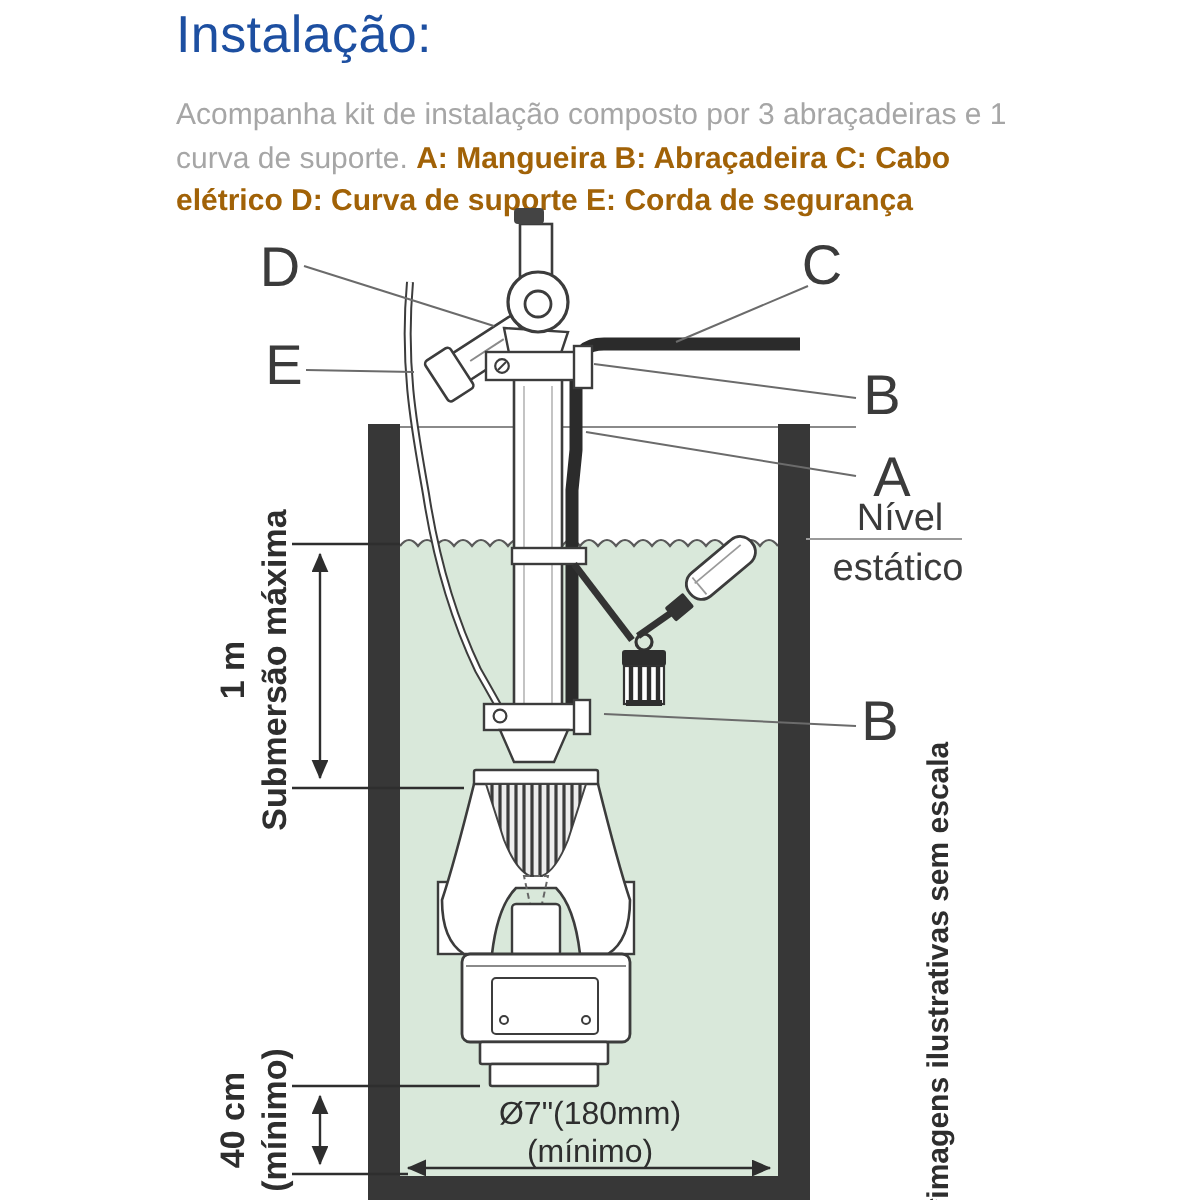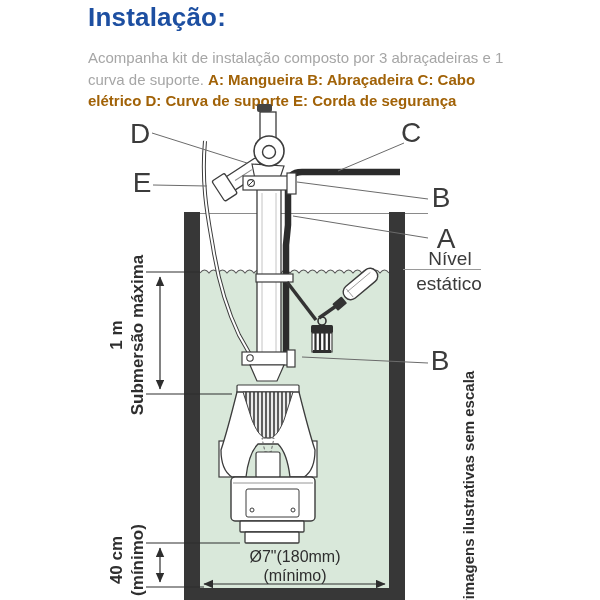--- a/index.html
+++ b/index.html
@@ -1,19 +1,19 @@
 <!DOCTYPE html>
 <html><head>
 <meta charset="utf-8">
 <style>
   html,body{margin:0;padding:0;background:#ffffff;}
   body{width:600px;height:600px;position:relative;overflow:hidden;
        font-family:"Liberation Sans",sans-serif;}
   .header{position:absolute;left:88px;top:2px;width:440px;}
-  .title{font-size:26px;font-weight:700;color:#1d4fa1;margin:0 0 14px 0;letter-spacing:.2px;}
+  .title{font-size:26px;font-weight:400;color:#1d4fa1;margin:0 0 14px 0;letter-spacing:.2px;}
   .desc{font-size:15px;line-height:21.5px;color:#a6a6a6;margin:0;width:430px;}
   .desc b{color:#a16207;font-weight:700;}
   svg{position:absolute;left:0;top:0;}
   svg text{font-family:"Liberation Sans",sans-serif;}
   .letter{font-size:28px;fill:#3b3b3b;}
   .ann{font-size:19px;fill:#3b3b3b;}
   .dim-label{font-size:17px;font-weight:700;fill:#2e2e2e;}
   .meas{font-size:16px;fill:#2e2e2e;}
   .note{font-size:15px;font-weight:700;fill:#2e2e2e;}
   .leader{stroke:#6b6b6b;stroke-width:1;}

